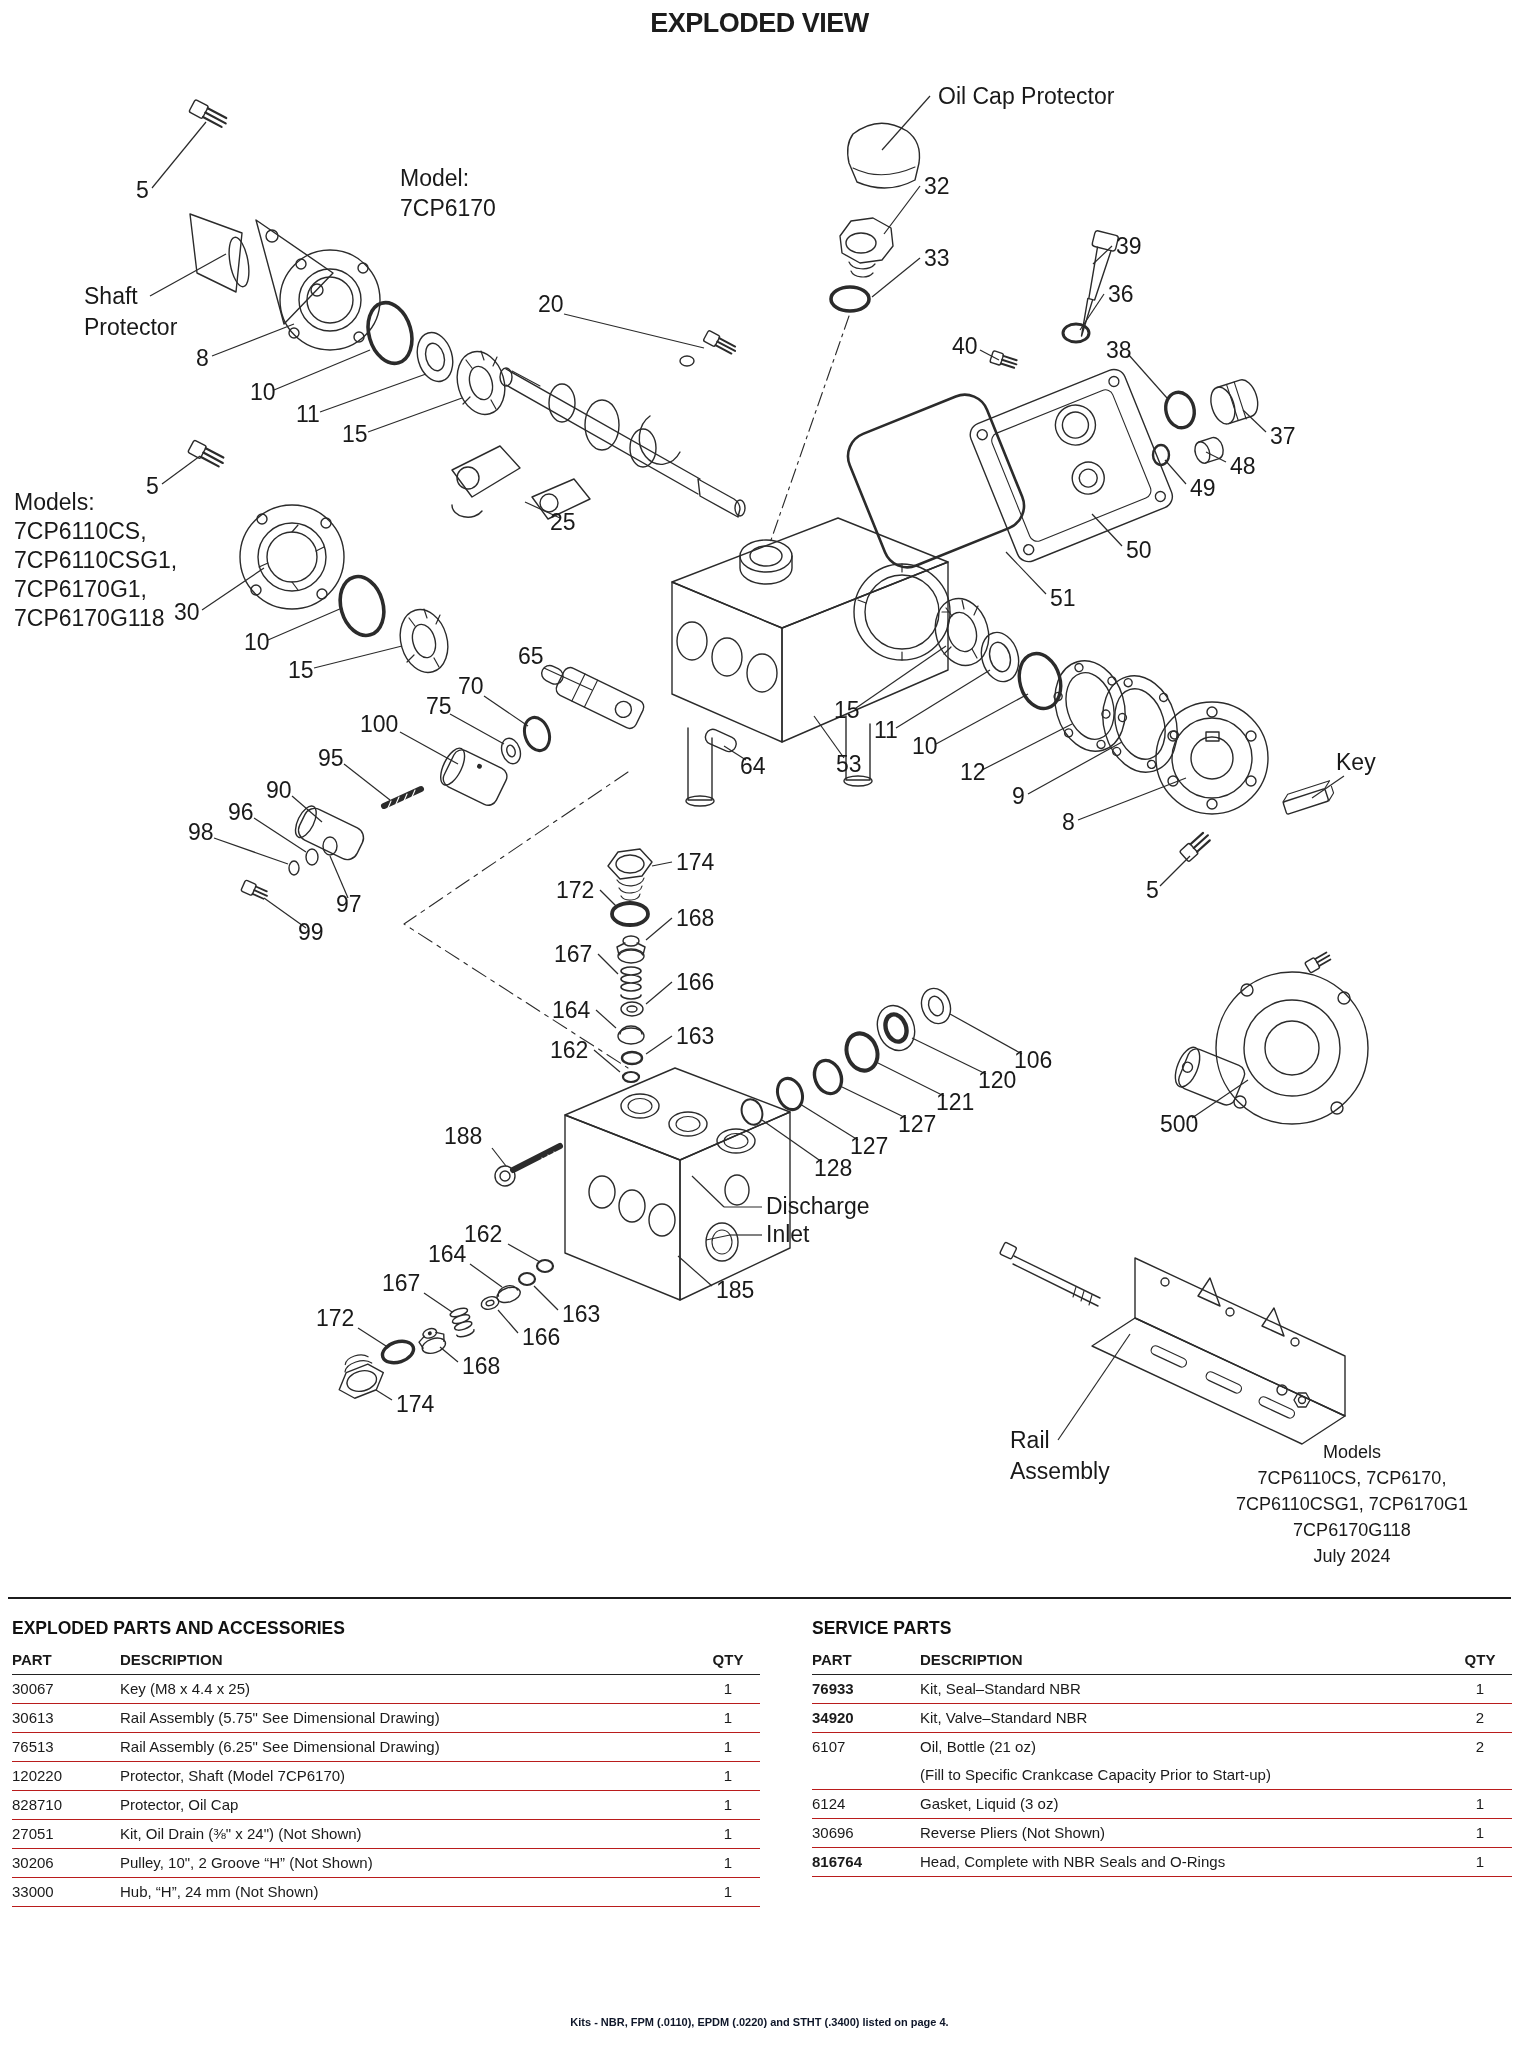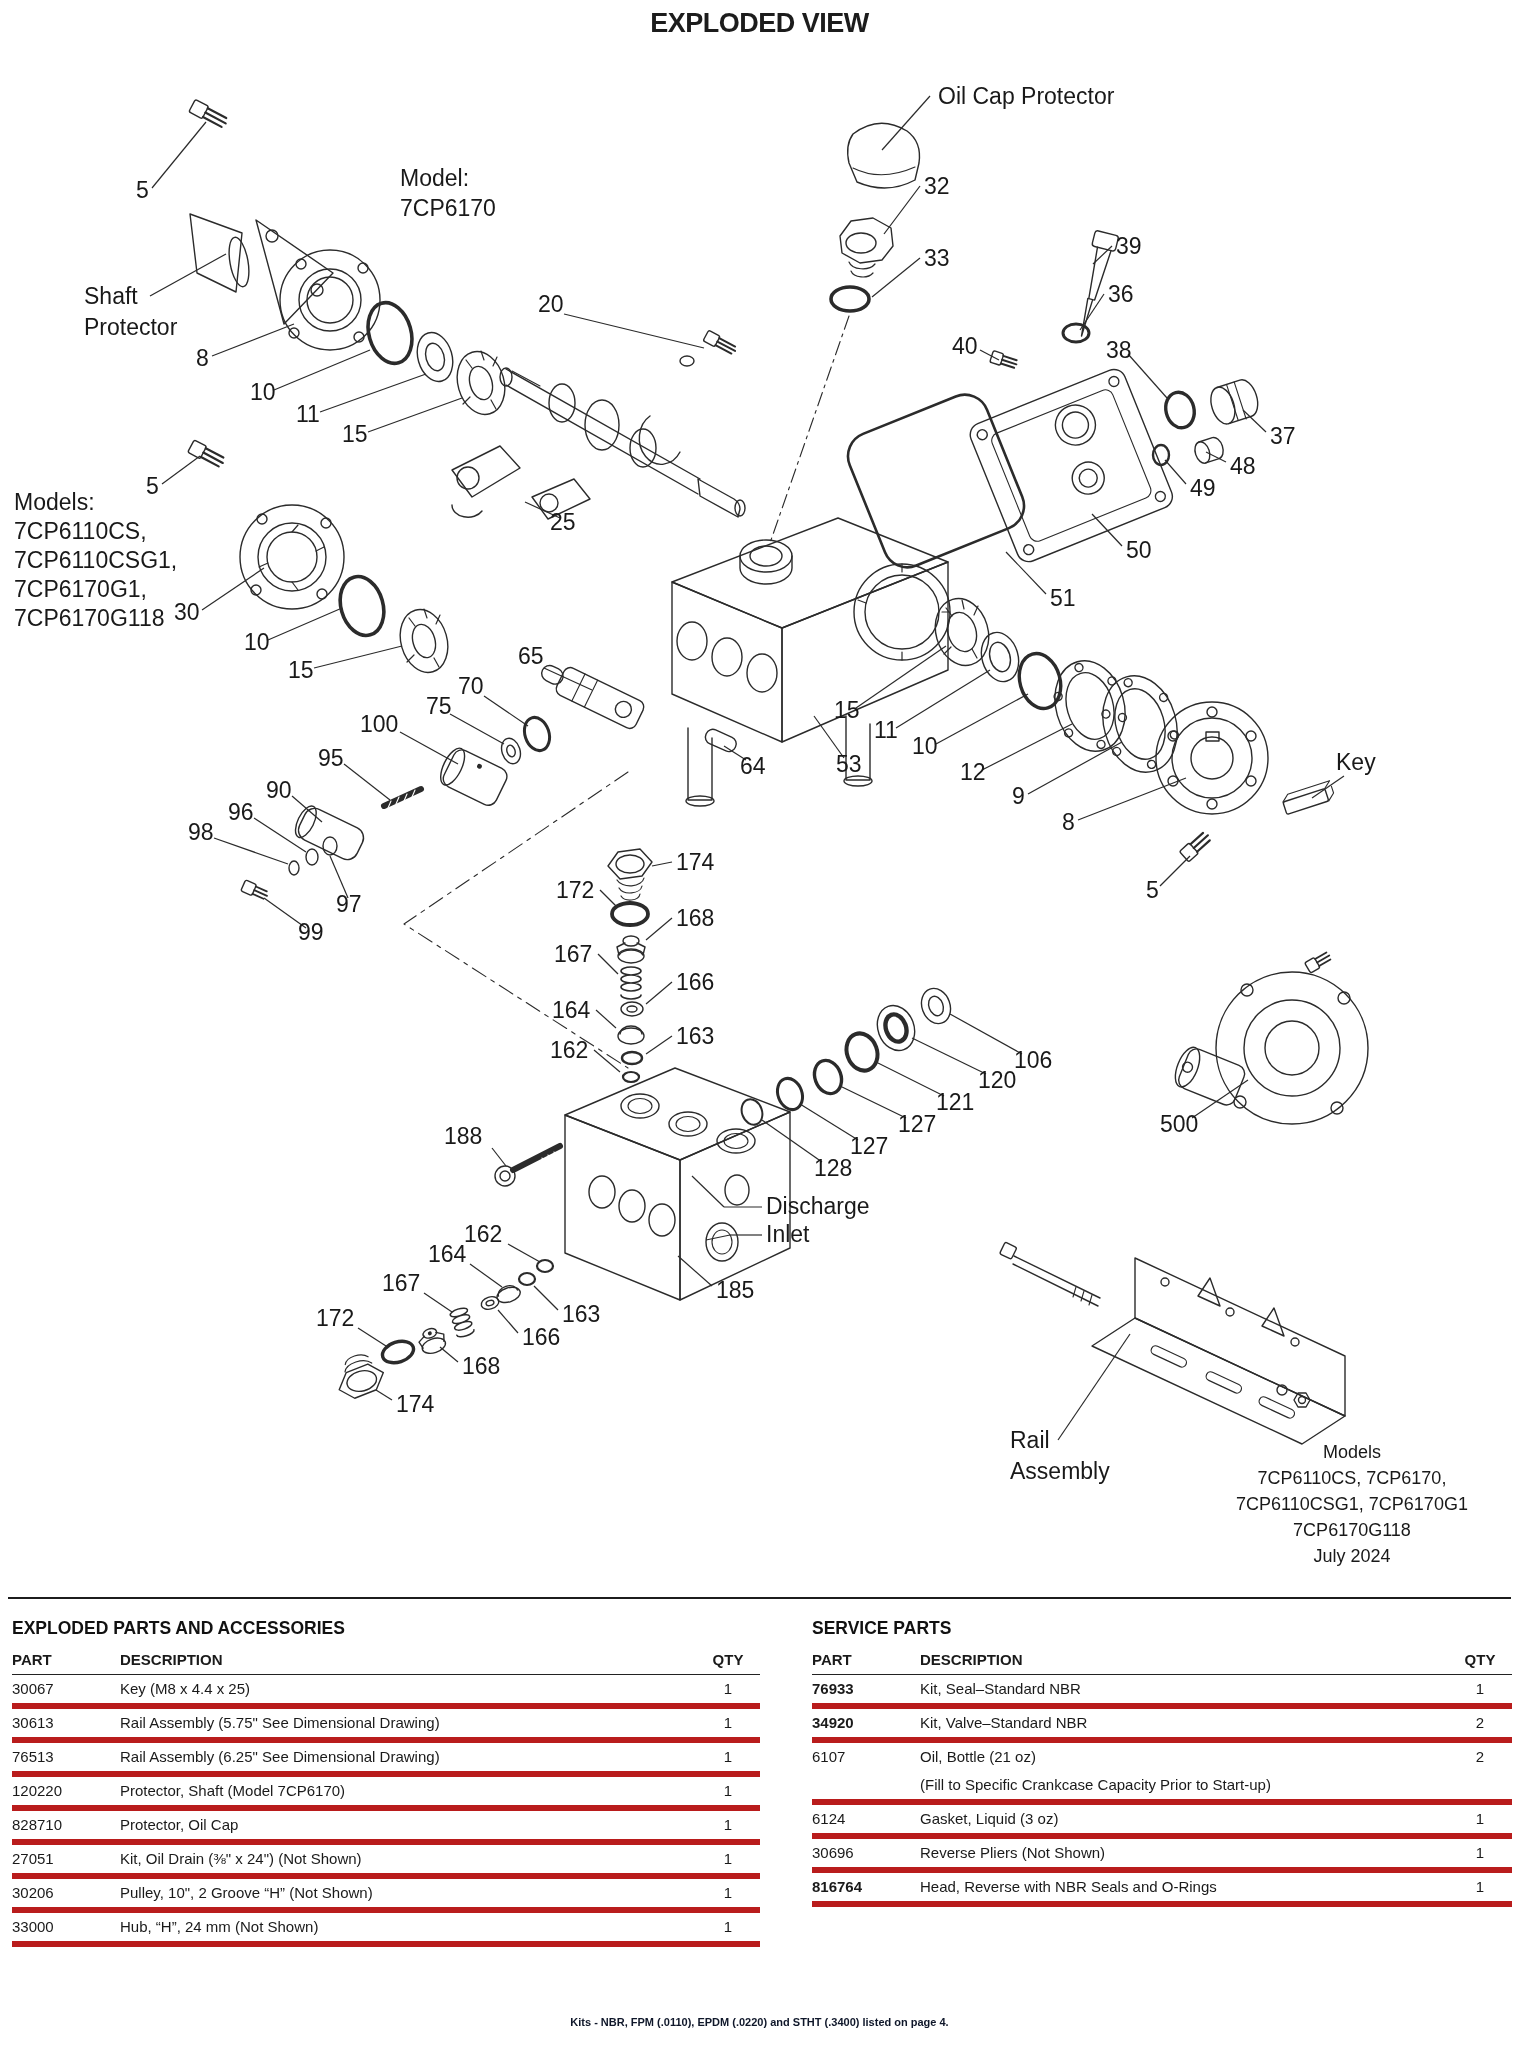--- a/index.html
+++ b/index.html
@@ -10,21 +10,21 @@
   svg.diagram{position:absolute;top:0;left:0;}
   svg text{font-family:"Liberation Sans",sans-serif;fill:#191919;}
   line.leader{stroke:#2b2b2b;stroke-width:1.2;}
   .divider{position:absolute;top:1597px;left:8px;right:8px;border-top:2px solid #1c1c1c;}
   .tbl{position:absolute;top:1618px;}
   .tbl-left{left:12px;width:748px;}
   .tbl-right{left:812px;width:700px;}
   .tbl-title{font-size:17.5px;font-weight:bold;margin-bottom:9px;color:#111;}
   .tbl-head{display:flex;font-weight:bold;font-size:15px;border-bottom:1.6px solid #222;
         padding:3px 0 6px 0;}
-  .row{display:flex;font-size:15px;padding:5px 0 6px 0;border-bottom:6px solid #b91c1c;
+  .row{display:flex;font-size:15px;padding:5px 0 6px 0;border-bottom:1px solid #b91c1c;
         align-items:baseline;}
   .row.no-rule{border-bottom:none;}
   .c-part{width:108px;flex:none;}
   .c-desc{flex:1;padding-right:8px;}
   .c-qty{width:64px;flex:none;text-align:center;}
   .b{font-weight:bold;}
   .footer-note{position:absolute;top:2016px;left:0;width:100%;text-align:center;
         font-size:11px;font-weight:bold;color:#0f172a;}
 </style>
 </head>
@@ -618,20 +618,20 @@
           <span class="c-desc">Gasket, Liquid (3 oz)</span>
           <span class="c-qty">1</span>
         </div>
         <div class="row">
           <span class="c-part">30696</span>
           <span class="c-desc">Reverse Pliers (Not Shown)</span>
           <span class="c-qty">1</span>
         </div>
         <div class="row">
           <span class="c-part b">816764</span>
-          <span class="c-desc">Head, Reverse with NBR Seals and O-Rings</span>
+          <span class="c-desc">Head, Complete with NBR Seals and O-Rings</span>
           <span class="c-qty">1</span>
         </div>
       </div>
   </div>
 
   <div class="footer-note">Kits - NBR, FPM (.0110), EPDM (.0220) and STHT (.3400) listed on page 4.</div>
 </div>
 
 </body></html>

